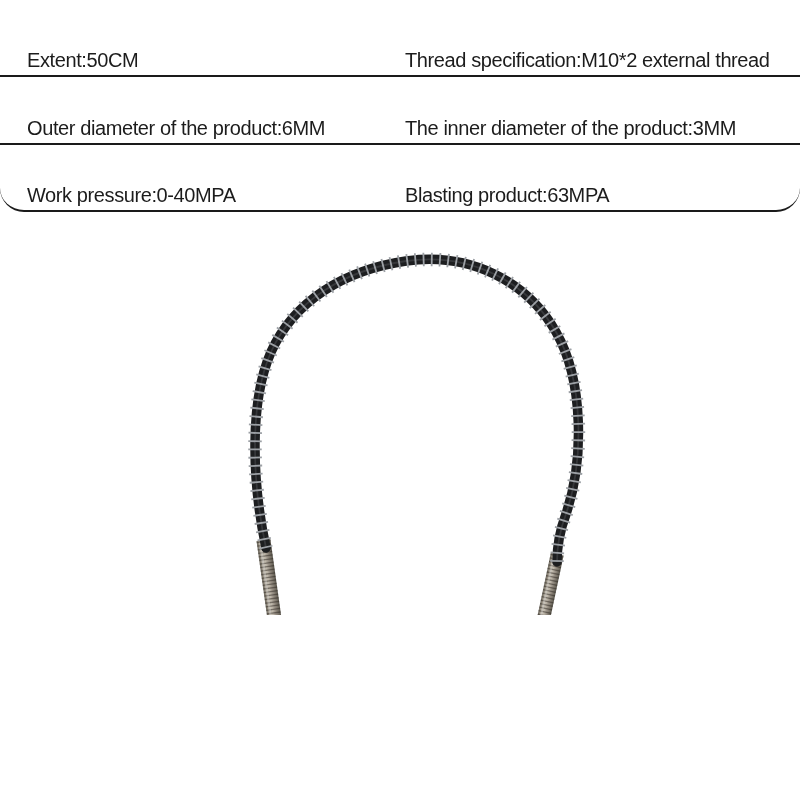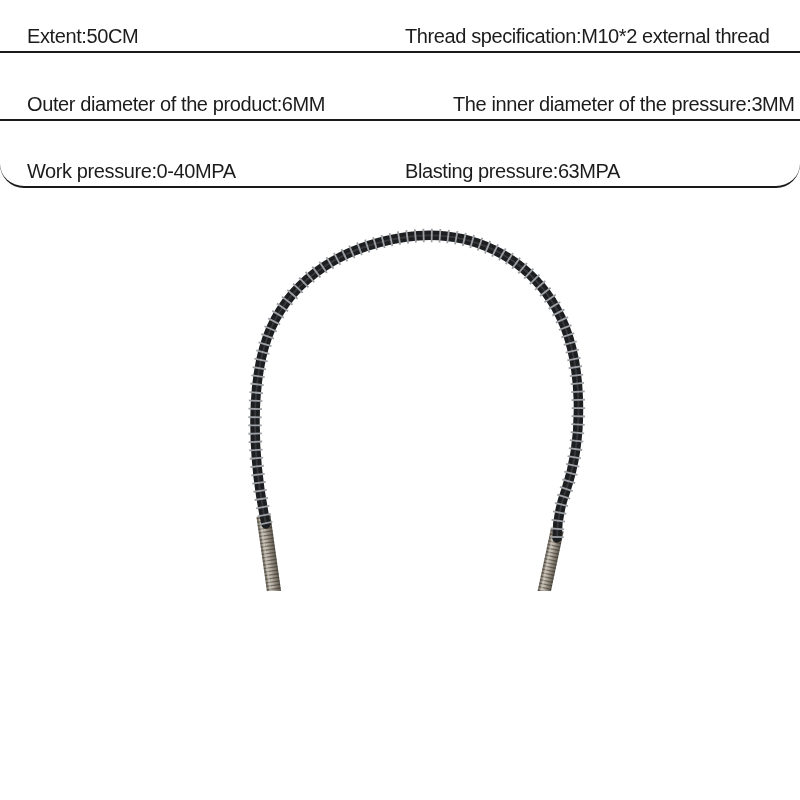--- a/index.html
+++ b/index.html
@@ -1,27 +1,27 @@
 <!DOCTYPE html>
 <html><head>
 <meta charset="utf-8">
 <style>
   html,body { margin:0; padding:0; background:#ffffff; }
   .stage {
     position:relative; width:800px; height:591px; background:#ffffff;
-    overflow:hidden; font-family:"Liberation Sans", sans-serif;
+    overflow:hidden; font-family:"Liberation Sans", sans-serif;margin-top:24px;
   }
   
   .specs { position:absolute; top:0; left:0; width:800px; }
   .spec-row {
     display:flex; align-items:flex-end;
     border-bottom:2.5px solid #1a1a1a; box-sizing:border-box;
   }
   .spec-row.r1 { height:53px; }
-  .spec-row.r2 { height:68px;gap:48px; }
+  .spec-row.r2 { height:68px; }
   .spec-row.r3 { height:67px;border-radius:24px; }
   .spec-cell {
     font-size:20px; line-height:1.1; color:#1c1c1c;
     letter-spacing:-0.4px; white-space:nowrap; padding-bottom:4px;
   }
   .spec-cell.cl { width:405px; box-sizing:border-box; padding-left:27px; }
   .spec-cell.cr { flex:1; }
   
   .photo { position:absolute; top:0; left:0; width:800px; height:800px; }
 </style>
@@ -30,25 +30,25 @@
 
 <div class="stage">
 
   <div class="specs">
     <div class="spec-row r1">
       <div class="spec-cell cl">Extent:50CM</div>
       <div class="spec-cell cr">Thread specification:M10*2 external thread</div>
     </div>
     <div class="spec-row r2">
       <div class="spec-cell cl">Outer diameter of the product:6MM</div>
-      <div class="spec-cell cr">The inner diameter of the pressure:3MM</div>
+      <div class="spec-cell cr">The inner diameter of the product:3MM</div>
     </div>
     <div class="spec-row r3">
       <div class="spec-cell cl">Work pressure:0-40MPA</div>
-      <div class="spec-cell cr">Blasting pressure:63MPA</div>
+      <div class="spec-cell cr">Blasting product:63MPA</div>
     </div>
   </div>
 
   <svg class="photo" viewBox="0 0 800 800" role="img" aria-label="Black spring-wrapped flexible high-pressure hose bent into an open loop; left end has a steel strain-relief spring, silver hex nut, red knurled grip and brass quick-disconnect coupler; right end has a steel spring, silver hex nut and short zinc M10*1 male stub">
     <defs>
       <linearGradient id="nutGrad" x1="0" y1="0" x2="1" y2="0">
         <stop offset="0" stop-color="#9da1a5"></stop>
         <stop offset="0.12" stop-color="#d6d9db"></stop>
         <stop offset="0.28" stop-color="#f2f4f5"></stop>
         <stop offset="0.40" stop-color="#ffffff"></stop>

